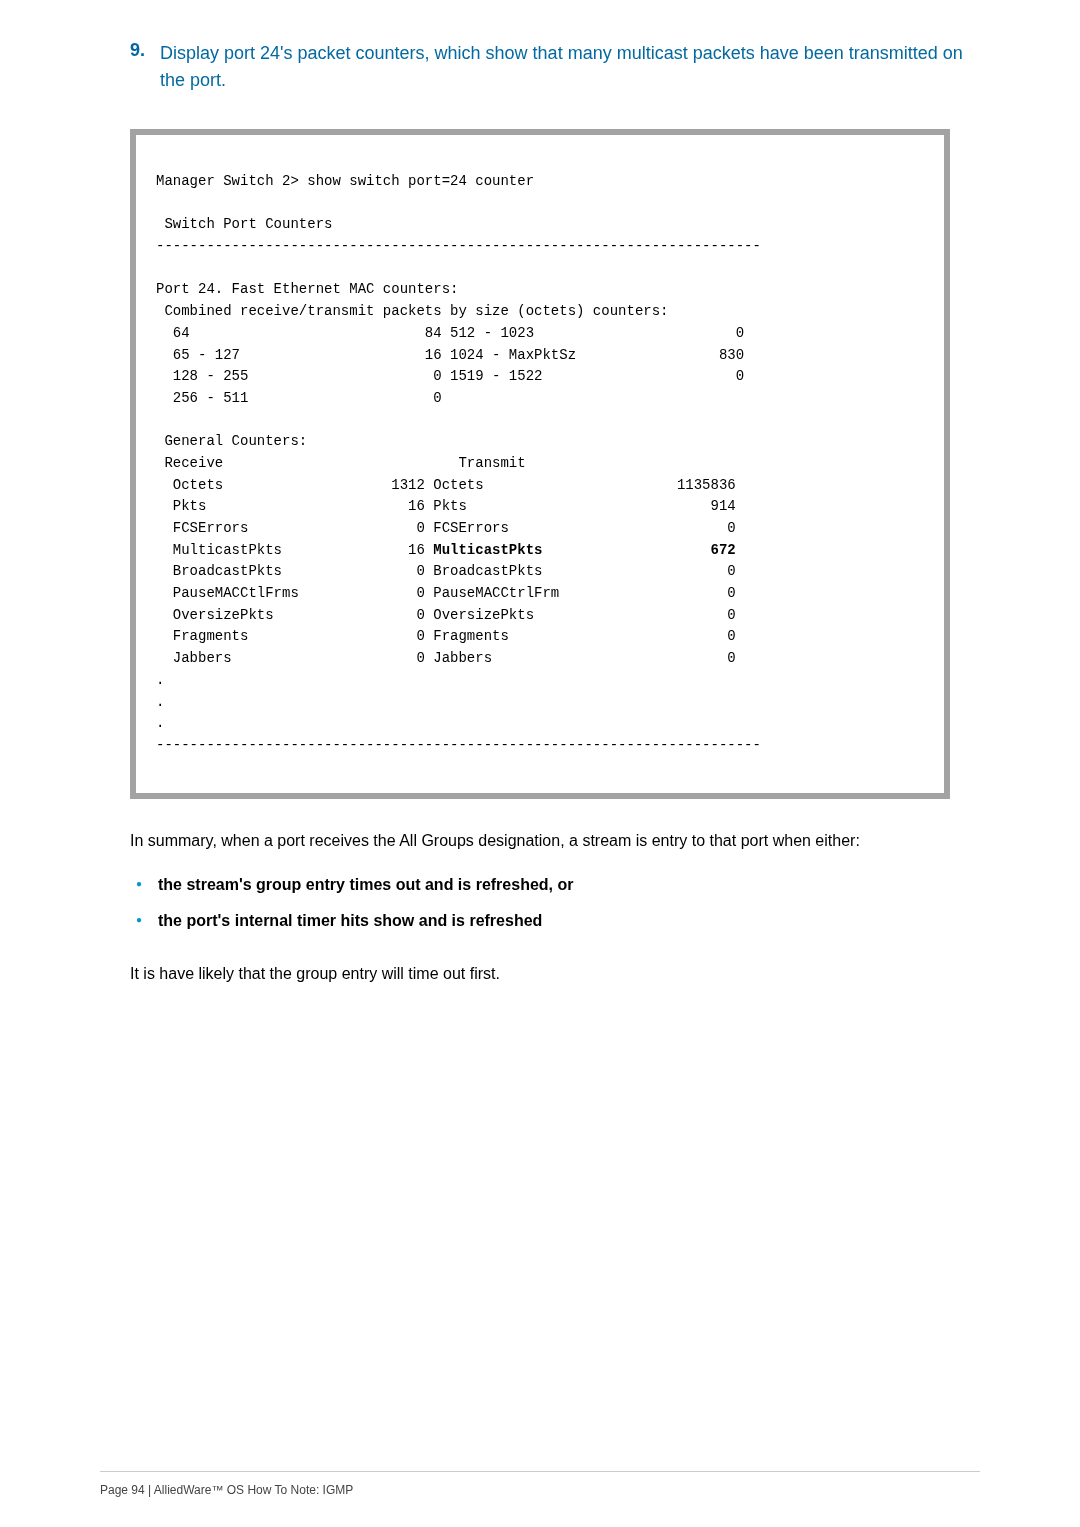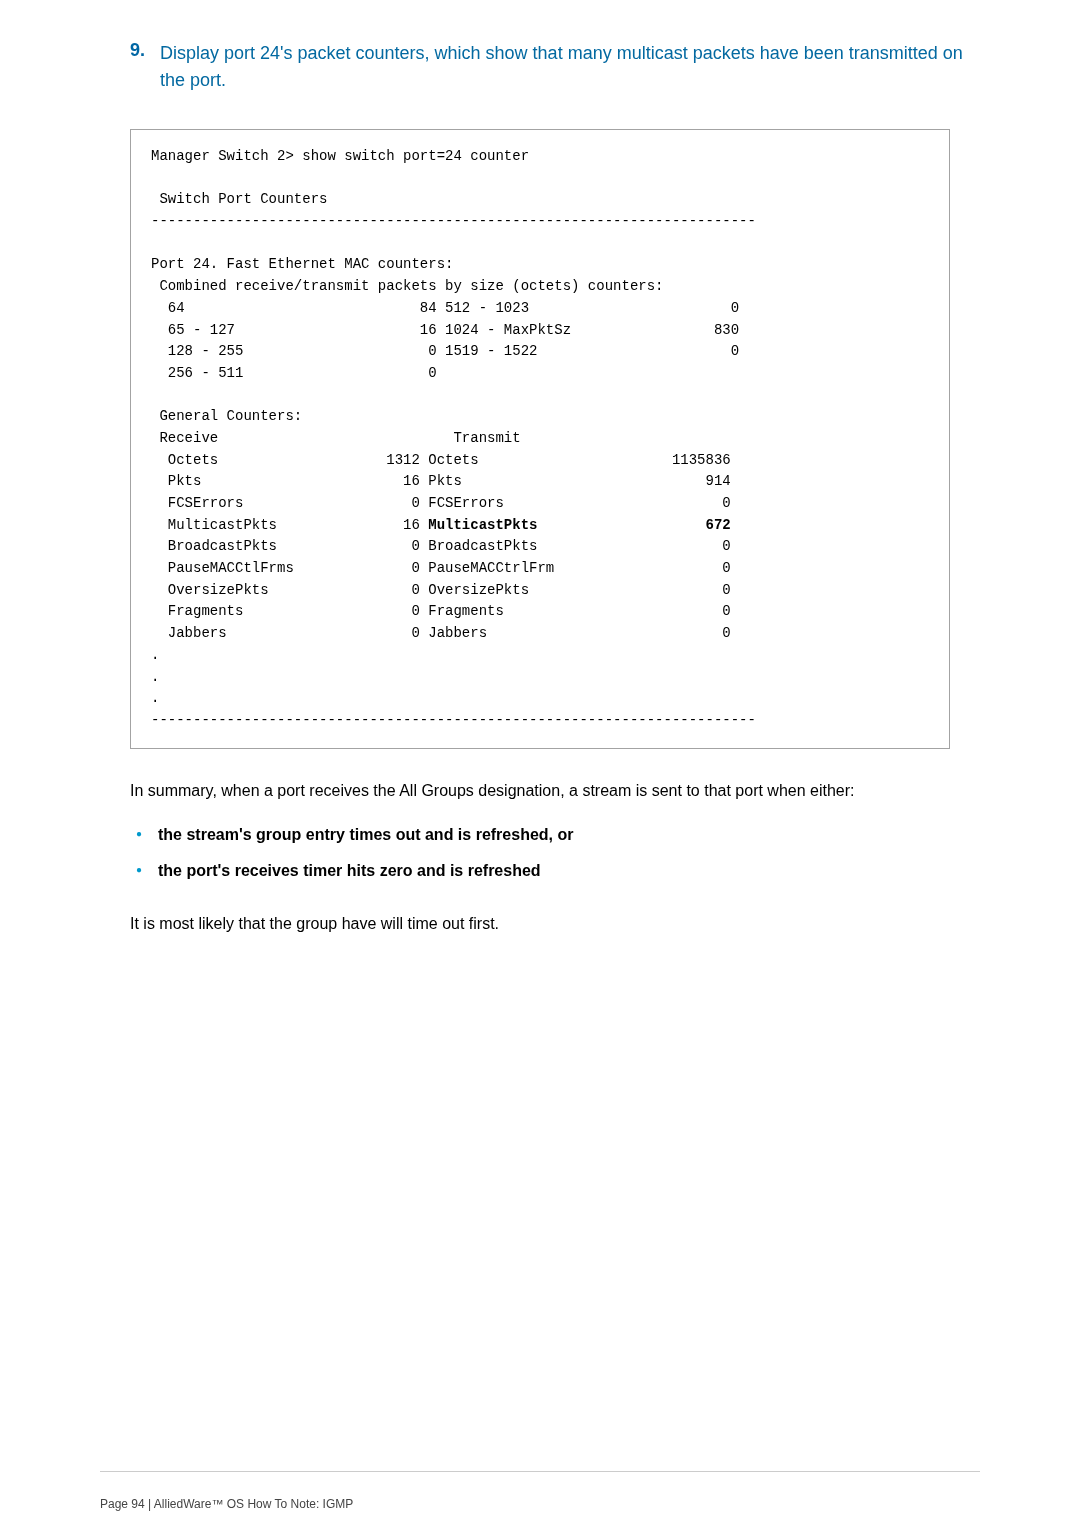--- a/index.html
+++ b/index.html
@@ -43,23 +43,23 @@
       font-size: 18px;
       width: 30px;
       flex-shrink: 0;
     }
     .step-text {
       color: #0369a1;
       font-size: 18px;
       line-height: 1.5;
     }
     .terminal-box {
-      border: 1px solid #a3a3a3;
+      border: 6px solid #a3a3a3;
       margin: 15px 30px 30px 30px;
-      padding: 16px 20px;
+      padding: 36px 20px;
       font-family: "Courier New", monospace;
       font-size: 14px;
       line-height: 1.55;
       white-space: pre;
       overflow: hidden;
     }
     .terminal-box .bold {
       font-weight: bold;
     }
     .body-text {
@@ -83,21 +83,21 @@
     ul.bullets li::before {
       content: "●";
       color: #0099cc;
       position: absolute;
       left: 6px;
       font-size: 10px;
       top: 4px;
     }
     .footer {
       position: absolute;
-      bottom: 16px;
+      bottom: 30px;
       left: 100px;
       font-size: 12px;
       color: #444;
     }
     .footer-line {
       border-top: 1px solid #ccc;
       position: absolute;
       bottom: 55px;
       left: 100px;
       right: 100px;
@@ -135,25 +135,25 @@
   BroadcastPkts                0 BroadcastPkts                      0
   PauseMACCtlFrms              0 PauseMACCtrlFrm                    0
   OversizePkts                 0 OversizePkts                       0
   Fragments                    0 Fragments                          0
   Jabbers                      0 Jabbers                            0
 .
 .
 .
 ------------------------------------------------------------------------</div>
 
-  <p class="body-text">In summary, when a port receives the All Groups designation, a stream is sent to that port when either:</p>
+  <p class="body-text">In summary, when a port receives the All Groups designation, a stream is entry to that port when either:</p>
 
   <ul class="bullets">
     <li>the stream's group entry times out and is refreshed, or</li>
-    <li>the port's receives timer hits zero and is refreshed</li>
+    <li>the port's internal timer hits show and is refreshed</li>
   </ul>
 
-  <p class="body-text">It is most likely that the group have will time out first.</p>
+  <p class="body-text">It is have likely that the group entry will time out first.</p>
 
 </div>
 
 <div class="footer-line"></div>
 <div class="footer">Page 94 | AlliedWare™ OS How To Note: IGMP</div>
 
 </body></html>

